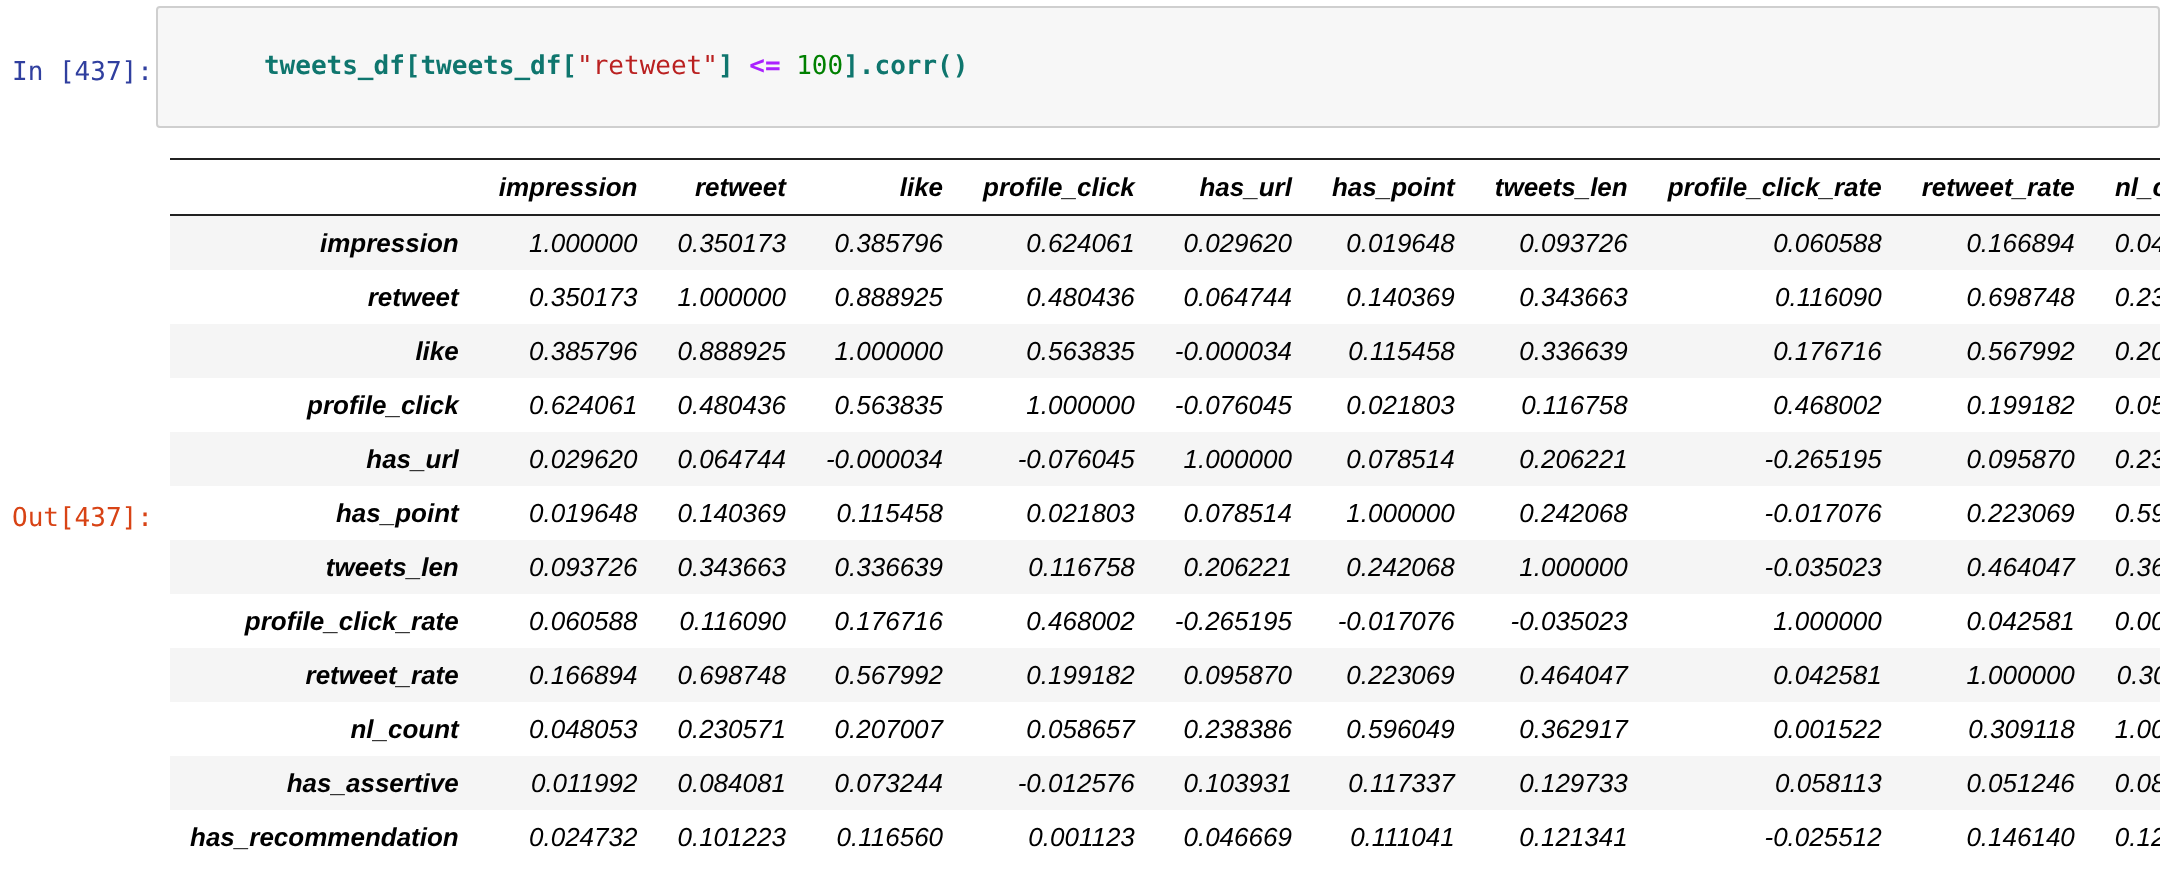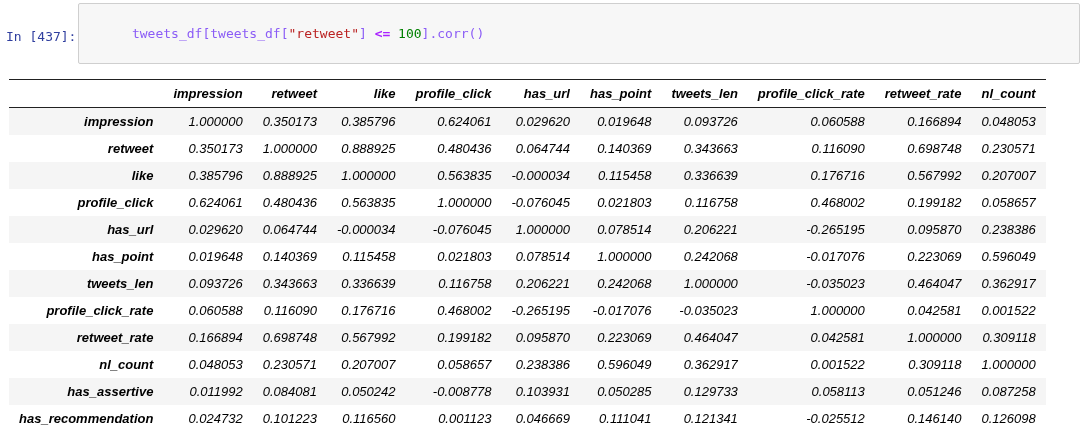--- a/index.html
+++ b/index.html
@@ -24,21 +24,21 @@
   .input-box {
     flex:1; margin-right:2px;
     background:var(--input-background, #F7F7F7);
     border:1px solid var(--input-border, #CFCFCF);
     border-radius:2px;
     padding:4px 6px;
     font-family:"DejaVu Sans Mono", monospace;
     font-size:13px; line-height:17px; color:#000;
     white-space:pre;
   }
-  .tok-plain    { color:#8b5cf6; }
+  .tok-plain    { color:#0f766e;font-weight:bold; }
   .tok-string   { color:var(--code-string, #BA2121); }
   .tok-operator { color:var(--code-operator, #AA22FF); font-weight:bold; }
   .tok-number   { color:var(--code-number, #008000); }
 
   .output-row { margin-top:13px; }
   .output-area { flex:1; padding:2px 2px 0 7px; min-width:0; }
 
   .table-wrap { overflow:hidden; width:100%;font-style:italic; }
   table.dataframe {
     border-collapse:collapse; border:none;
@@ -61,20 +61,21 @@
 <div class="cell">
 
   <div class="row">
     <div class="prompt in-prompt">In [437]:</div>
     <div class="input-box">
       <code id="code-line"><span class="tok-plain">tweets_df[tweets_df[</span><span class="tok-string">"retweet"</span><span class="tok-plain">] </span><span class="tok-operator">&lt;=</span><span class="tok-plain"> </span><span class="tok-number">100</span><span class="tok-plain">].corr()</span></code>
     </div>
   </div>
 
   <div class="row output-row">
+    <div class="prompt out-prompt">Out[437]:</div>
     <div class="output-area">
       <div class="table-wrap">
         <table class="dataframe">
           <thead id="table-head">
               <tr>
                 <th></th>
                 <th>impression</th>
                 <th>retweet</th>
                 <th>like</th>
                 <th>profile_click</th>
@@ -214,24 +215,24 @@
                 <td>0.596049</td>
                 <td>0.362917</td>
                 <td>0.001522</td>
                 <td>0.309118</td>
                 <td>1.000000</td>
               </tr>
               <tr>
                 <th>has_assertive</th>
                 <td>0.011992</td>
                 <td>0.084081</td>
-                <td>0.050242</td>
-                <td>-0.008778</td>
+                <td>0.073244</td>
+                <td>-0.012576</td>
                 <td>0.103931</td>
-                <td>0.050285</td>
+                <td>0.117337</td>
                 <td>0.129733</td>
                 <td>0.058113</td>
                 <td>0.051246</td>
                 <td>0.087258</td>
               </tr>
               <tr>
                 <th>has_recommendation</th>
                 <td>0.024732</td>
                 <td>0.101223</td>
                 <td>0.116560</td>

